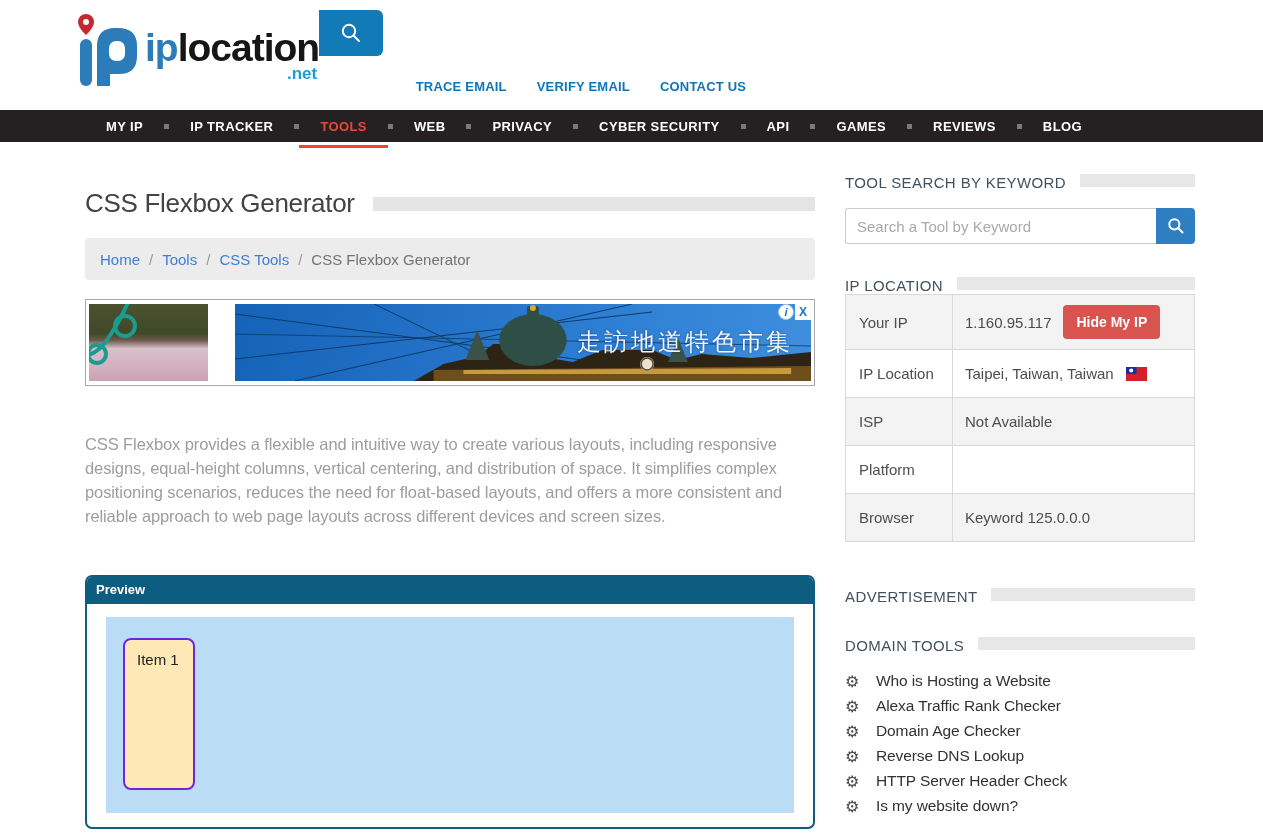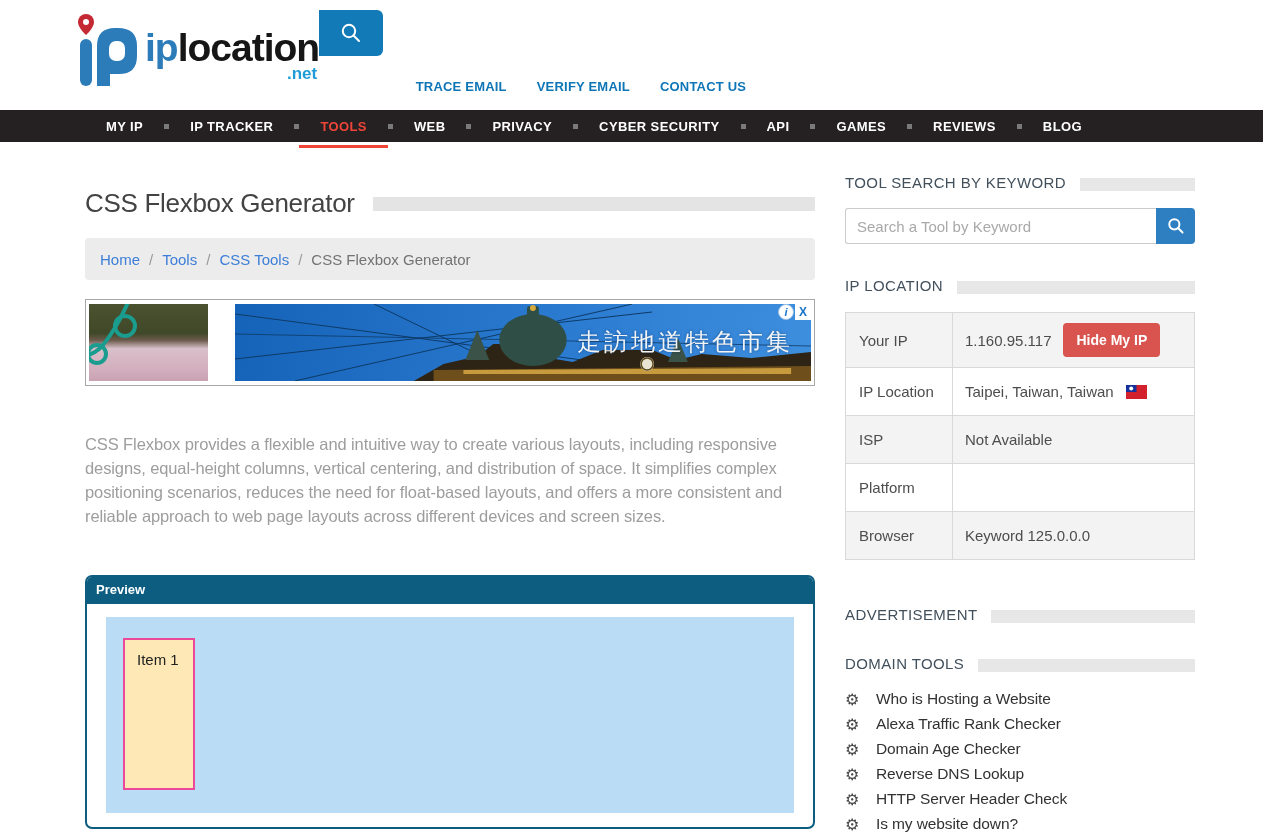--- a/index.html
+++ b/index.html
@@ -63,38 +63,38 @@
       display:flex; align-items:center; justify-content:center; margin-left:1px; }
 
   
   .desc { margin-top:46px; width:707px; color:#9d9d9d; font-size:16.5px; line-height:1.46; letter-spacing:-.1px; }
 
   
   .preview { margin-top:47px; border:2px solid #0c5d80; border-radius:7px; overflow:hidden; background:#fff; }
   .preview-header { background:#0c5d80; color:#fff; font-size:13px; font-weight:bold; padding:5px 9px 7px; }
   .preview-body { padding:13px 19px 14px; }
   .flex-container { background:#badcf5; height:196px; padding:21px 0 0 17px; display:flex; }
-  .flex-item { width:72px; height:152px; background:#fde8b6; border:2px solid #ec4899; border-radius:0;
+  .flex-item { width:72px; height:152px; background:#fde8b6; border:2px solid #6d28d9; border-radius:8px;
       padding:11px 0 0 12px; font-size:15px; color:#222; }
 
   
-  .side-heading { display:flex; align-items:flex-end; }
+  .side-heading { display:flex; align-items:flex-start; }
   .side-heading span { font-size:15px; color:#42505c; letter-spacing:.4px; white-space:nowrap; }
   .h-bar { flex:1; height:13px; background:#e7e7e7; margin-left:14px; }
   .side-search { display:flex; margin-top:17px; }
   .side-search input { flex:1; height:36px; border:1px solid #ccc; border-right:none; border-radius:3px 0 0 3px;
       padding:0 11px; font-size:15px; color:#555; outline:none; }
   .side-search input::placeholder { color:#a9a9a9; }
   .side-search button { width:39px; height:36px; background:#2d7fc1; border:none; border-radius:0 4px 4px 0; cursor:pointer;
       display:flex; align-items:center; justify-content:center; }
   .mt-ip { margin-top:33px; }
   .mt-adv { margin-top:46px; }
   .mt-dt { margin-top:32px; }
 
-  .ip-table { margin-top:18px; border:1px solid #d9d9d9; font-size:15px; color:#4d4d4d; }
+  .ip-table { border:1px solid #d9d9d9; font-size:15px; color:#4d4d4d; }
   .ip-row { display:flex; border-bottom:1px solid #d9d9d9; background:#fff; }
   .ip-row:last-child { border-bottom:none; }
   .ip-row.odd { background:#f3f3f3; }
   .ip-label { width:107px; padding:15px 8px 15px 13px; border-right:1px solid #d9d9d9; display:flex; align-items:center; }
   .ip-value { flex:1; padding:10px 12px; display:flex; align-items:center; gap:12px; min-height:47px; }
   .hide-ip-btn { background:#d9534f; color:#fff; border:none; border-radius:4px; font-size:14px; font-weight:bold;
       padding:9px 13px; cursor:pointer; }
   .flag { display:inline-block; }
 
   .tools-list { margin-top:18px; list-style:none; }

